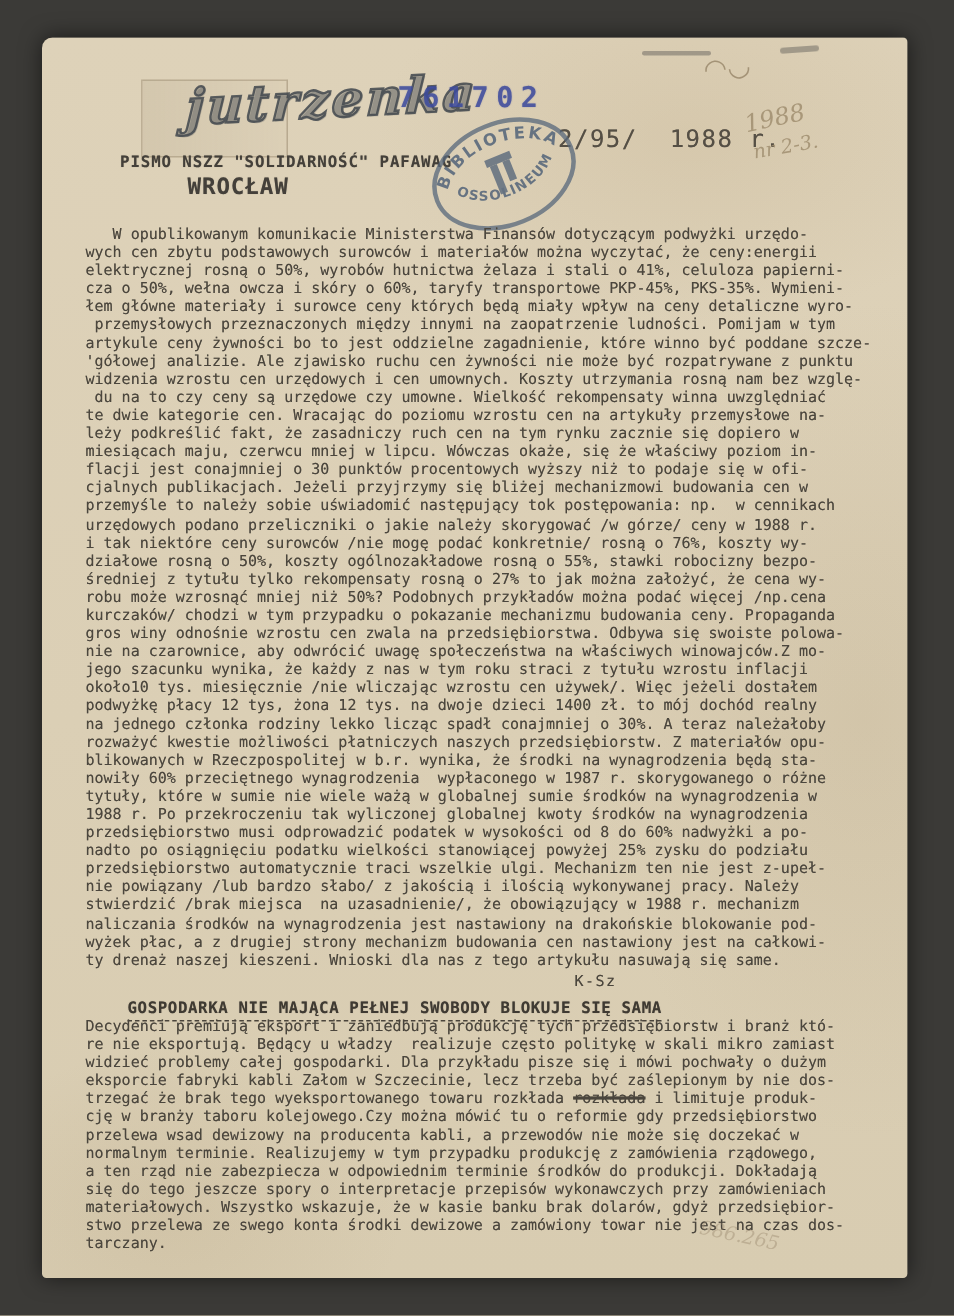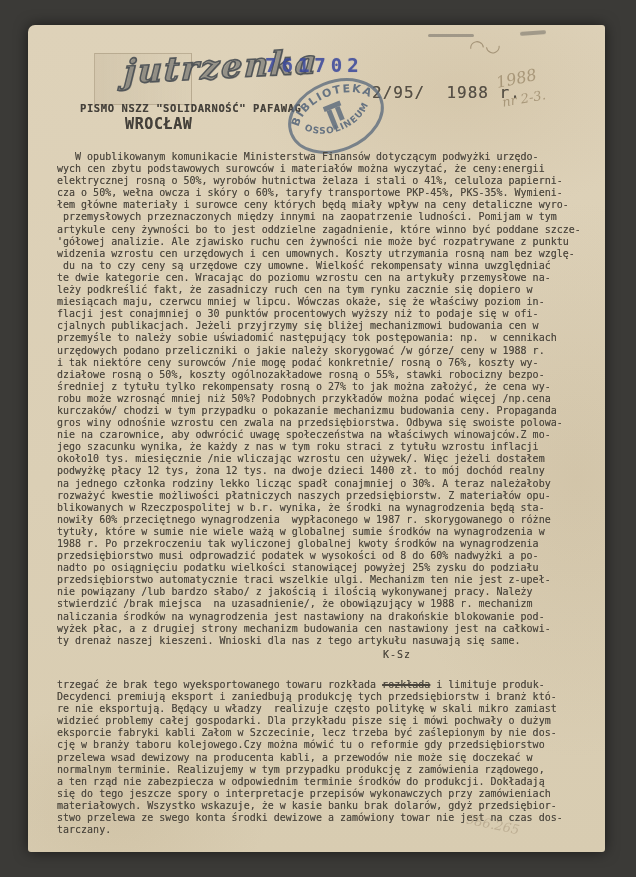--- a/index.html
+++ b/index.html
@@ -151,27 +151,28 @@
 nadto po osiągnięciu podatku wielkości stanowiącej powyżej 25% zysku do podziału
 przedsiębiorstwo automatycznie traci wszelkie ulgi. Mechanizm ten nie jest z-upeł-
 nie powiązany /lub bardzo słabo/ z jakością i ilością wykonywanej pracy. Należy
 stwierdzić /brak miejsca  na uzasadnienie/, że obowiązujący w 1988 r. mechanizm
 naliczania środków na wynagrodzenia jest nastawiony na drakońskie blokowanie pod-
 wyżek płac, a z drugiej strony mechanizm budowania cen nastawiony jest na całkowi-
 ty drenaż naszej kieszeni. Wnioski dla nas z tego artykułu nasuwają się same.</div>
 
   <div class="signature typed">K-Sz</div>
 
+  <div class="headline section2-title">GOSPODARKA NIE MAJĄCA PEŁNEJ SWOBODY BLOKUJE SIĘ SAMA</div>
 
   <div class="body-block" style="top:654px;">
-    <div class="typed"><span>trzegać że brak tego wyeksportowanego towaru rozkłada </span><span class="strike">rozkłada</span><span> i limituje produk-</span></div>
     <div class="typed">Decydenci premiują eksport i zaniedbują produkcję tych przedsiębiorstw i branż któ-
 re nie eksportują. Będący u władzy  realizuje często politykę w skali mikro zamiast
 widzieć problemy całej gospodarki. Dla przykładu pisze się i mówi pochwały o dużym
 eksporcie fabryki kabli Załom w Szczecinie, lecz trzeba być zaślepionym by nie dos-</div>
+    <div class="typed"><span>trzegać że brak tego wyeksportowanego towaru rozkłada </span><span class="strike">rozkłada</span><span> i limituje produk-</span></div>
     <div class="typed">cję w branży taboru kolejowego.Czy można mówić tu o reformie gdy przedsiębiorstwo
 przelewa wsad dewizowy na producenta kabli, a przewodów nie może się doczekać w
 normalnym terminie. Realizujemy w tym przypadku produkcję z zamówienia rządowego,
 a ten rząd nie zabezpiecza w odpowiednim terminie środków do produkcji. Dokładają
 się do tego jeszcze spory o interpretacje przepisów wykonawczych przy zamówieniach
 materiałowych. Wszystko wskazuje, że w kasie banku brak dolarów, gdyż przedsiębior-
 stwo przelewa ze swego konta środki dewizowe a zamówiony towar nie jest na czas dos-
 tarczany.</div>
   </div>
 

